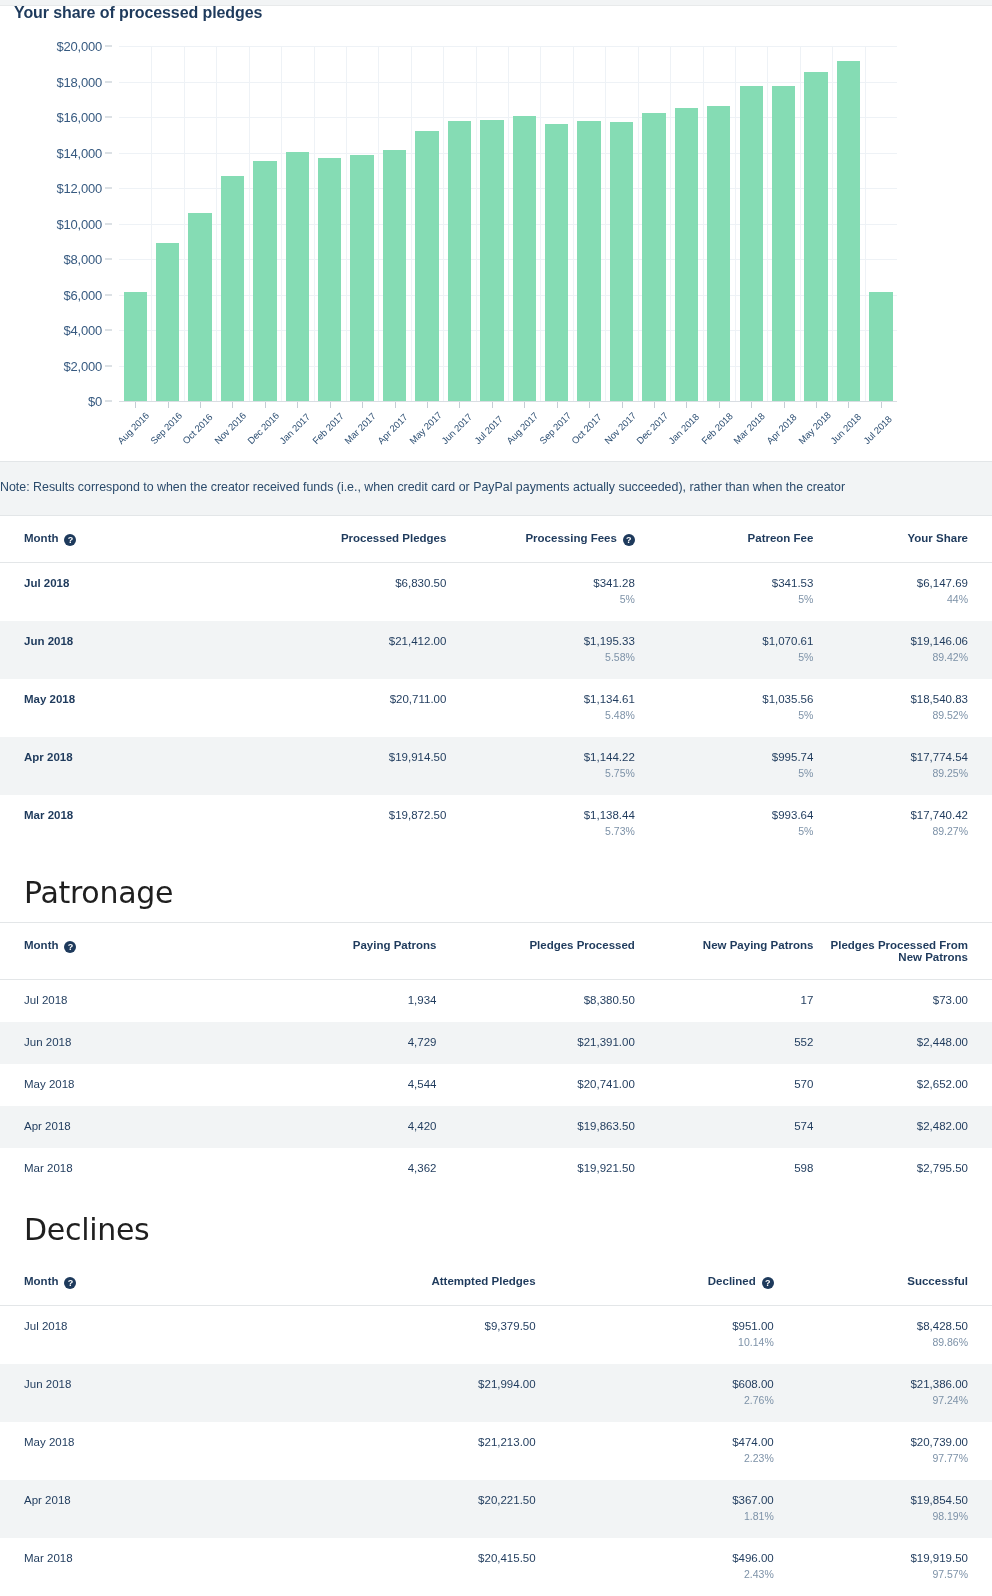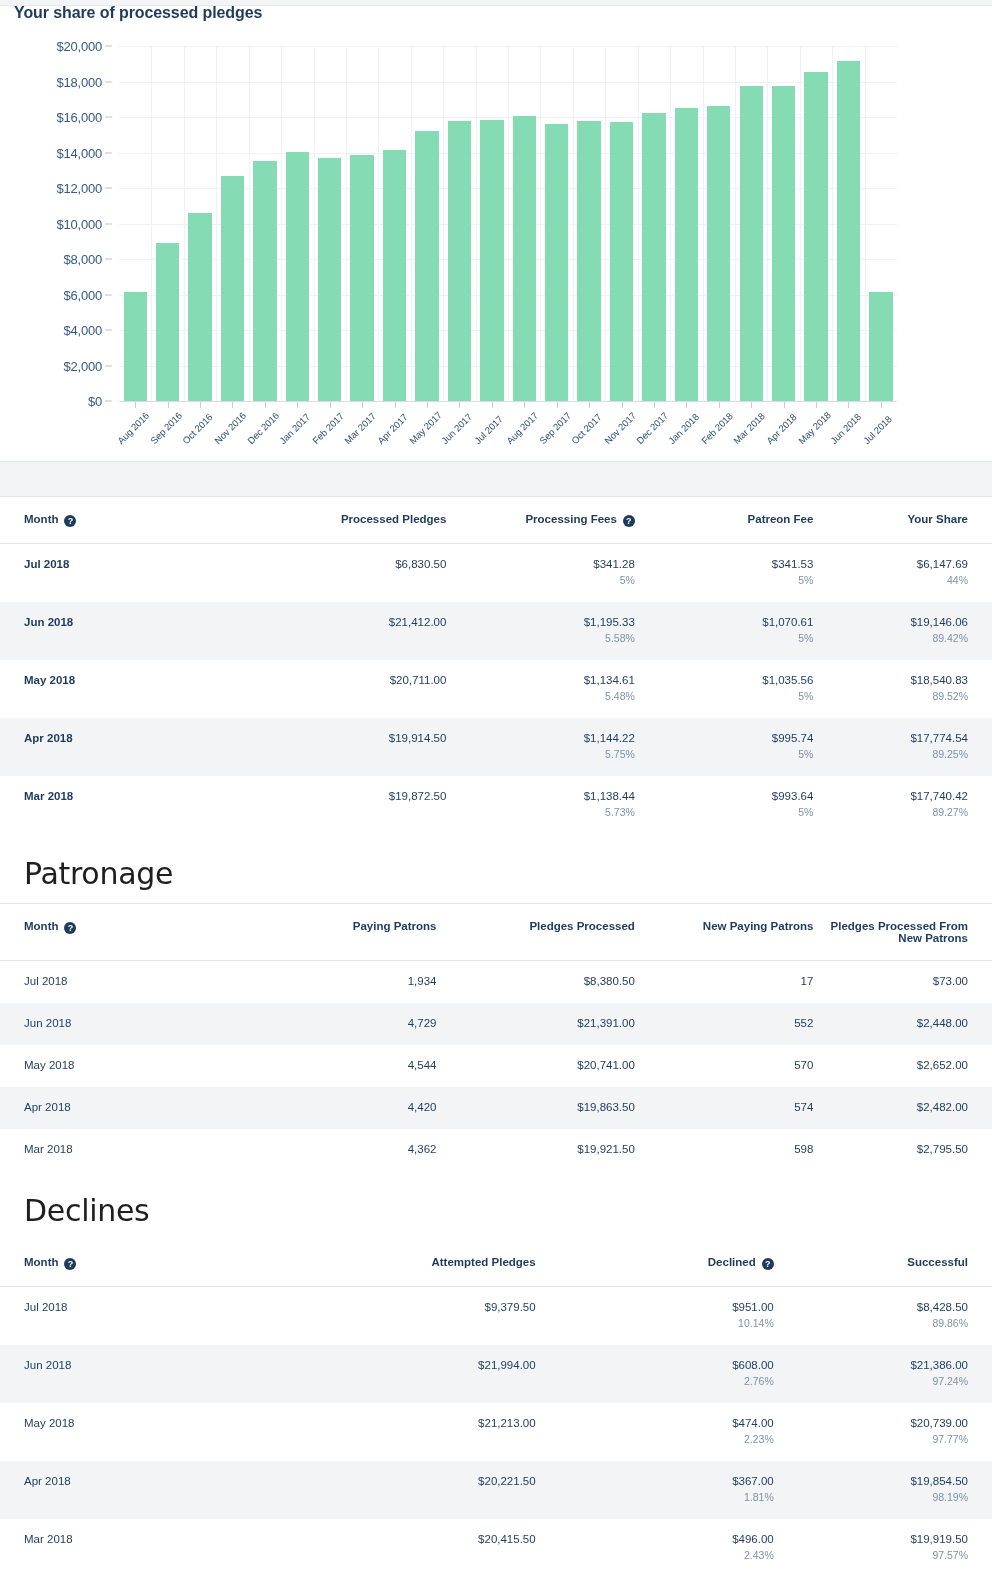--- a/index.html
+++ b/index.html
@@ -321,20 +321,21 @@
         <div class="xlab">Jun 2018</div>
       </div>
       <div class="xcell">
         <div class="xtick"></div>
         <div class="xlab">Jul 2018</div>
       </div>
     </div>
 </div>
 
 <div class="note">
+  <div>Note: Results correspond to when the creator received funds (i.e., when credit card or PayPal payments actually succeeded), rather than when the creator</div>
 </div>
 
 <table>
   <colgroup>
       <col style="width:26%">
       <col style="width:19%">
       <col style="width:19%">
       <col style="width:18%">
       <col style="width:18%">
     </colgroup>

